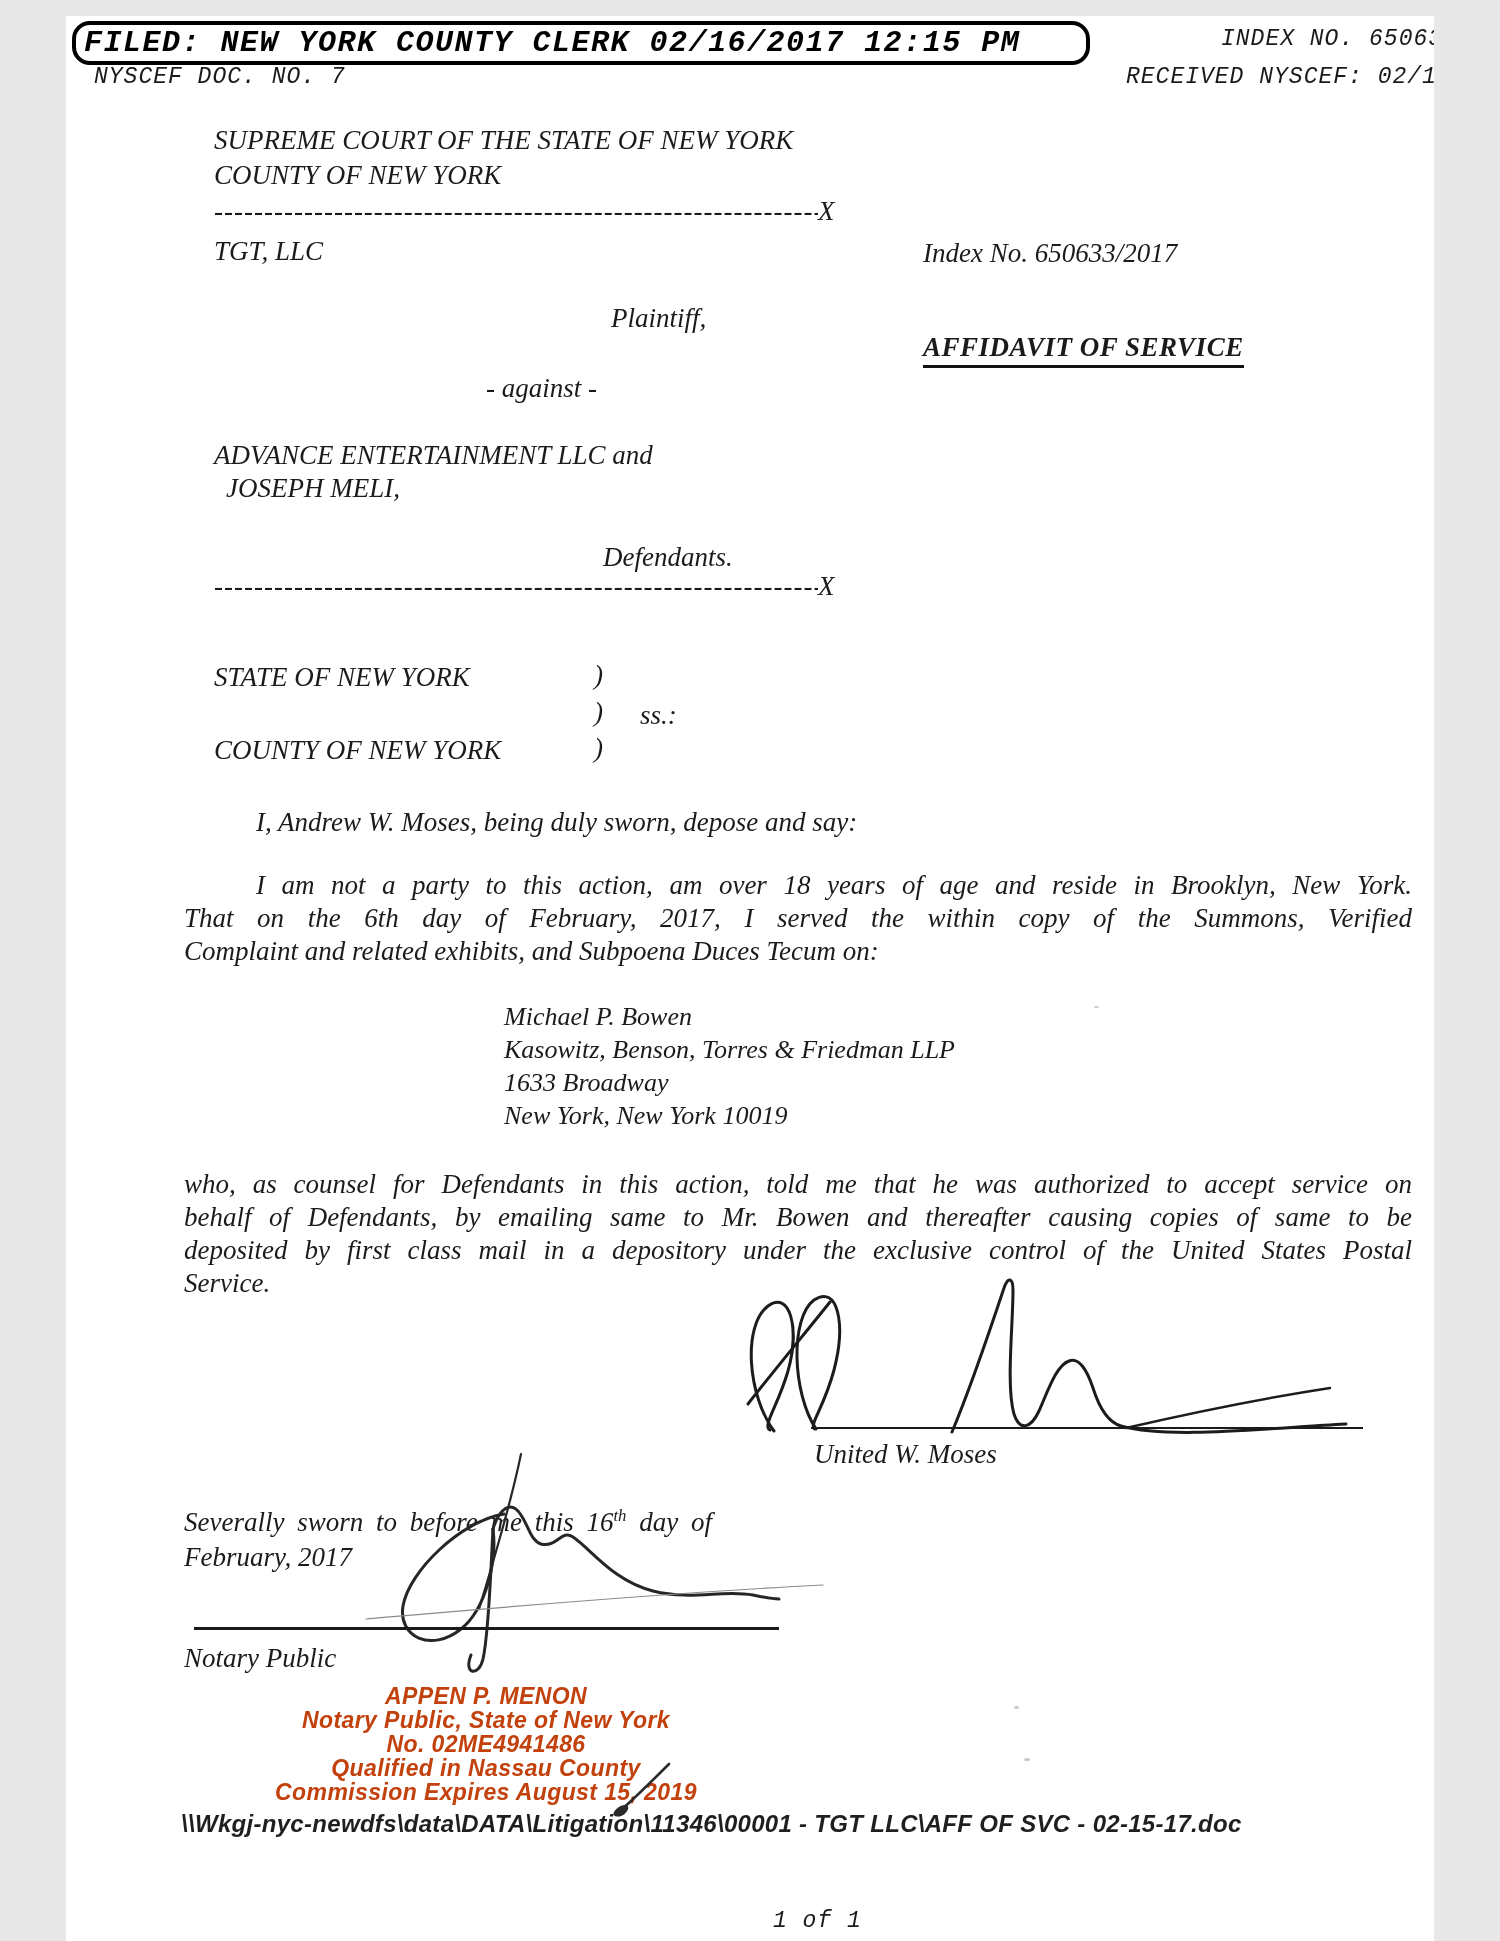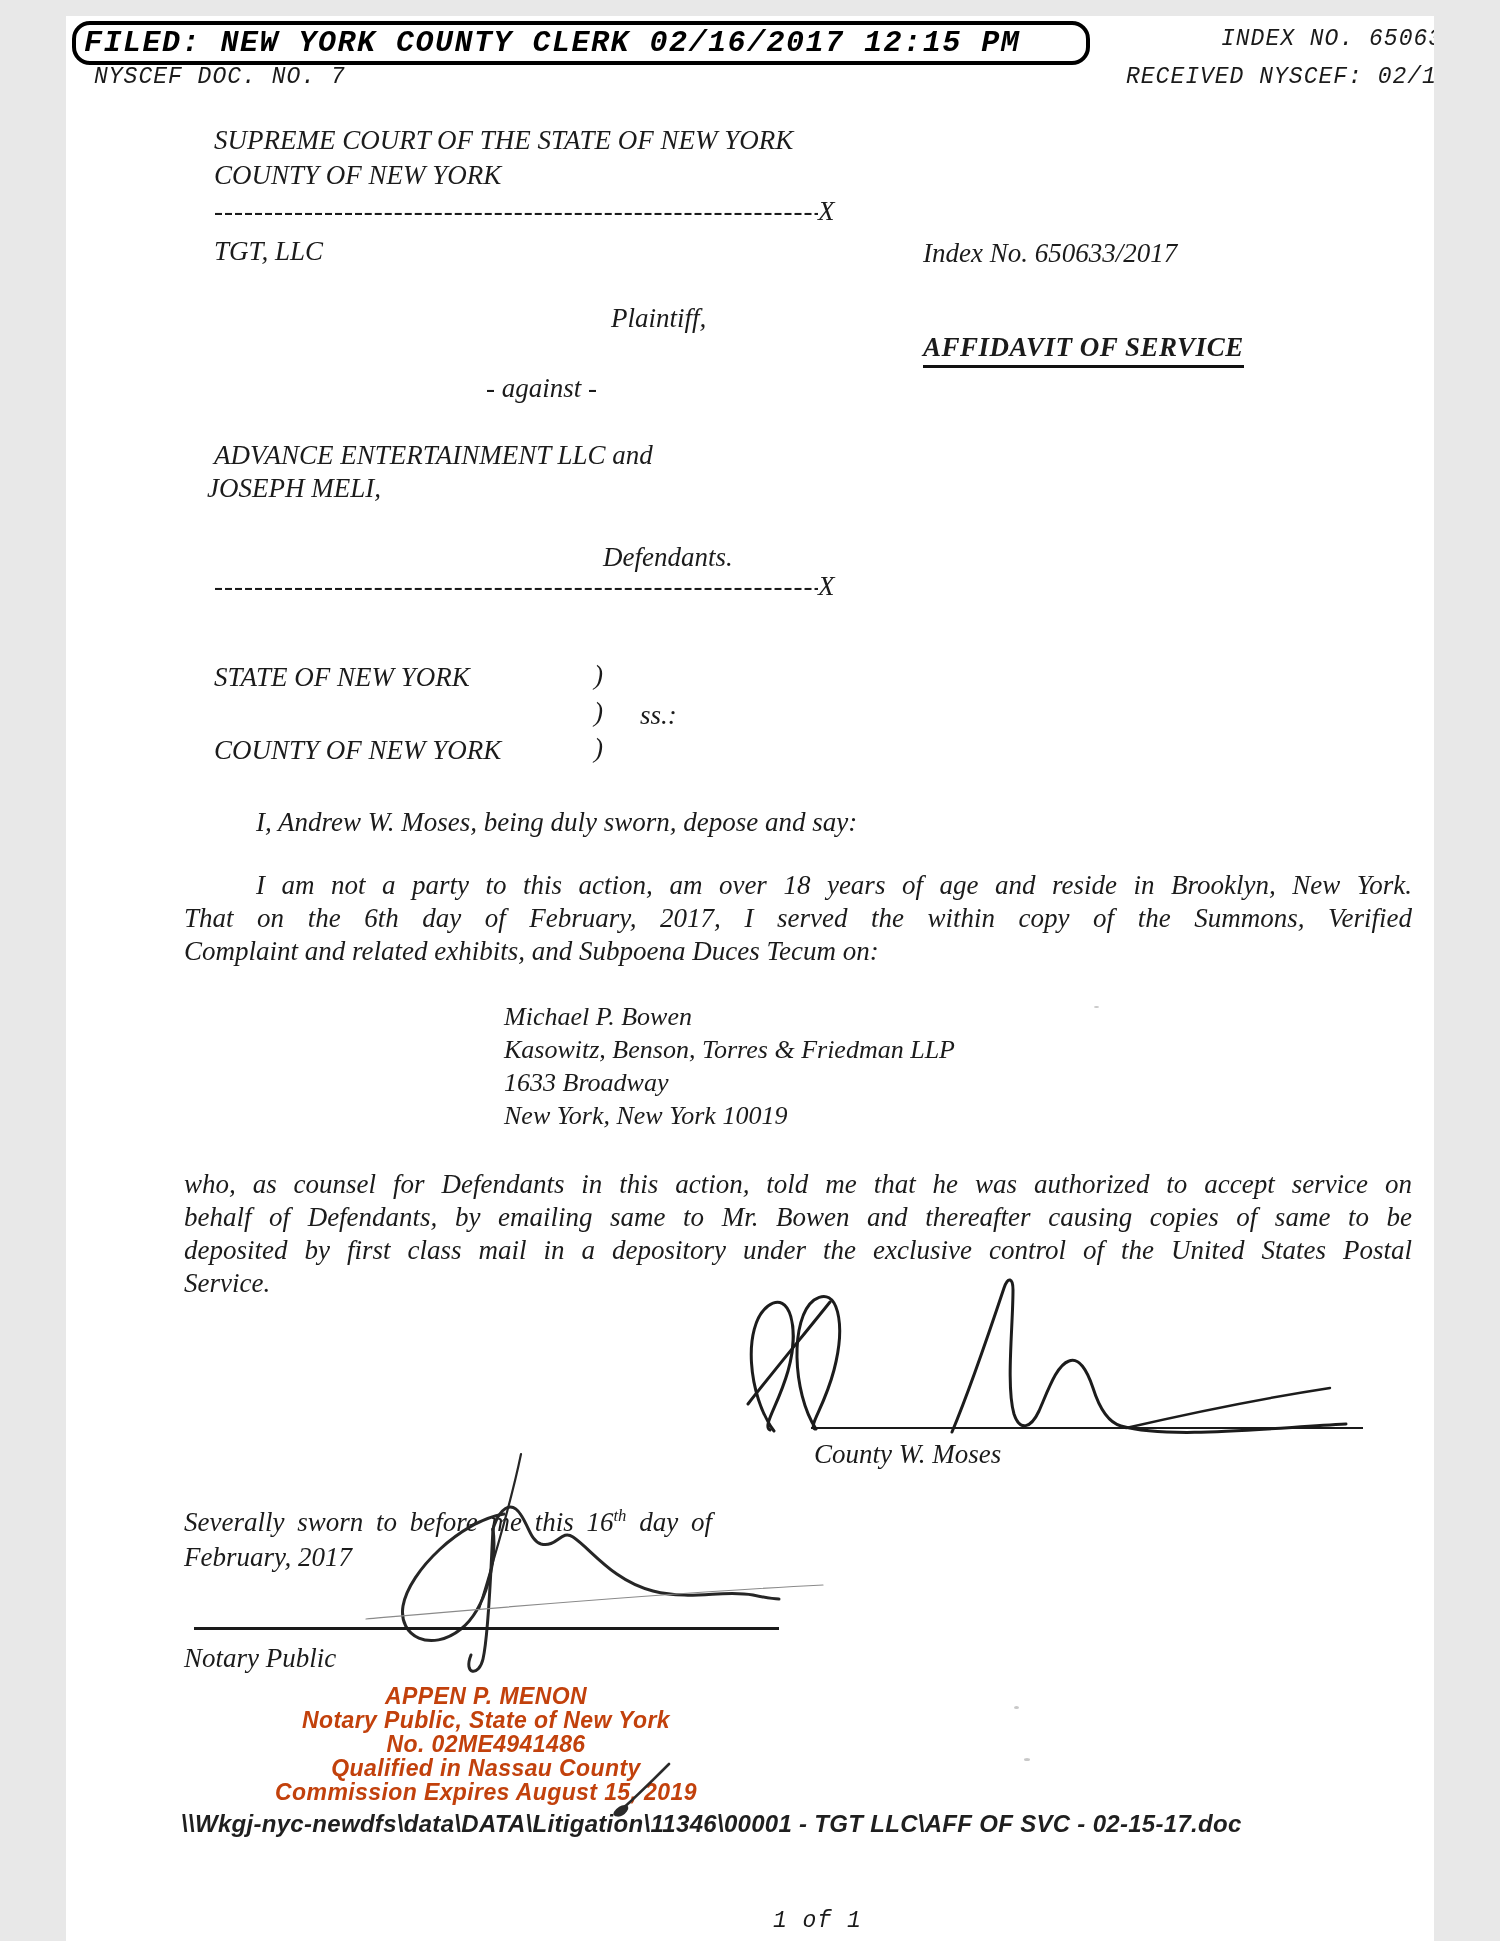--- a/index.html
+++ b/index.html
@@ -66,21 +66,21 @@
   <div class="abs t" style="left:148px;top:219px;">TGT, LLC</div>
   <div class="abs t" style="left:857px;top:221px;">Index No. 650633/2017</div>
 
   <div class="abs t" style="left:545px;top:286px;">Plaintiff,</div>
 
   <div class="abs title" style="left:857px;top:316px;">AFFIDAVIT OF SERVICE</div>
 
   <div class="abs t" style="left:420px;top:356px;">- against -</div>
 
   <div class="abs t" style="left:148px;top:423px;">ADVANCE ENTERTAINMENT LLC and</div>
-  <div class="abs t" style="left:141px;top:456px;">JOSEPH MELI,</div>
+  <div class="abs t" style="left:160px;top:456px;">JOSEPH MELI,</div>
 
   <div class="abs t" style="left:537px;top:525px;">Defendants.</div>
 
   <div class="abs dashrow" style="left:148px;top:555px;">
     <span class="dashes">--------------------------------------------------------------------------------</span>
     <span class="dash-x">X</span>
   </div>
 
   <div class="abs t" style="left:148px;top:645px;">STATE OF NEW YORK</div>
   <div class="abs t" style="left:528px;top:643px;">)</div>
@@ -114,21 +114,21 @@
   <svg class="abs" style="left:630px;top:1250px;" width="672" height="172" viewBox="0 0 672 172">
     <g fill="none" stroke="#1c1c1c" stroke-width="3" stroke-linecap="round">
       <path d="M78 165 C52 130 46 60 72 40 C94 24 104 62 92 105 C82 140 66 160 74 164"></path>
       <path d="M120 163 C96 126 94 52 118 34 C142 18 150 58 138 104 C128 142 112 160 119 163"></path>
       <path d="M52 138 C72 112 110 66 134 36"></path>
       <path d="M256 166 C272 128 296 58 308 22 C312 10 317 12 317 24 C317 60 310 120 318 148 C324 166 335 162 343 145 C353 122 361 99 373 95 C383 91 391 104 397 122 C403 141 411 156 425 160 C472 173 560 163 650 158"></path>
       <path d="M430 162 C482 150 562 133 634 122" stroke-width="2.4"></path>
     </g>
   </svg>
   <div class="abs sigline" style="left:745px;top:1411px;width:552px;"></div>
-  <div class="abs t" style="left:748px;top:1422px;">County W. Moses</div>
+  <div class="abs t" style="left:748px;top:1422px;">United W. Moses</div>
 
   <div class="abs t" style="left:118px;top:1490px;word-spacing:6px;">
     <span>Severally sworn to before me this 16</span><sup>th</sup><span> day of</span>
   </div>
   <div class="abs t" style="left:118px;top:1525px;">February, 2017</div>
 
   <svg class="abs" style="left:295px;top:1425px;" width="470" height="245" viewBox="0 0 470 245">
     <g fill="none" stroke="#262626" stroke-width="3" stroke-linecap="round">
       <path d="M160 13 C150 62 132 122 118 168" stroke-width="2.2"></path>
       <path d="M143 73 C100 80 48 130 42 165 C37 196 70 212 100 188 C126 167 136 118 132 88"></path>

